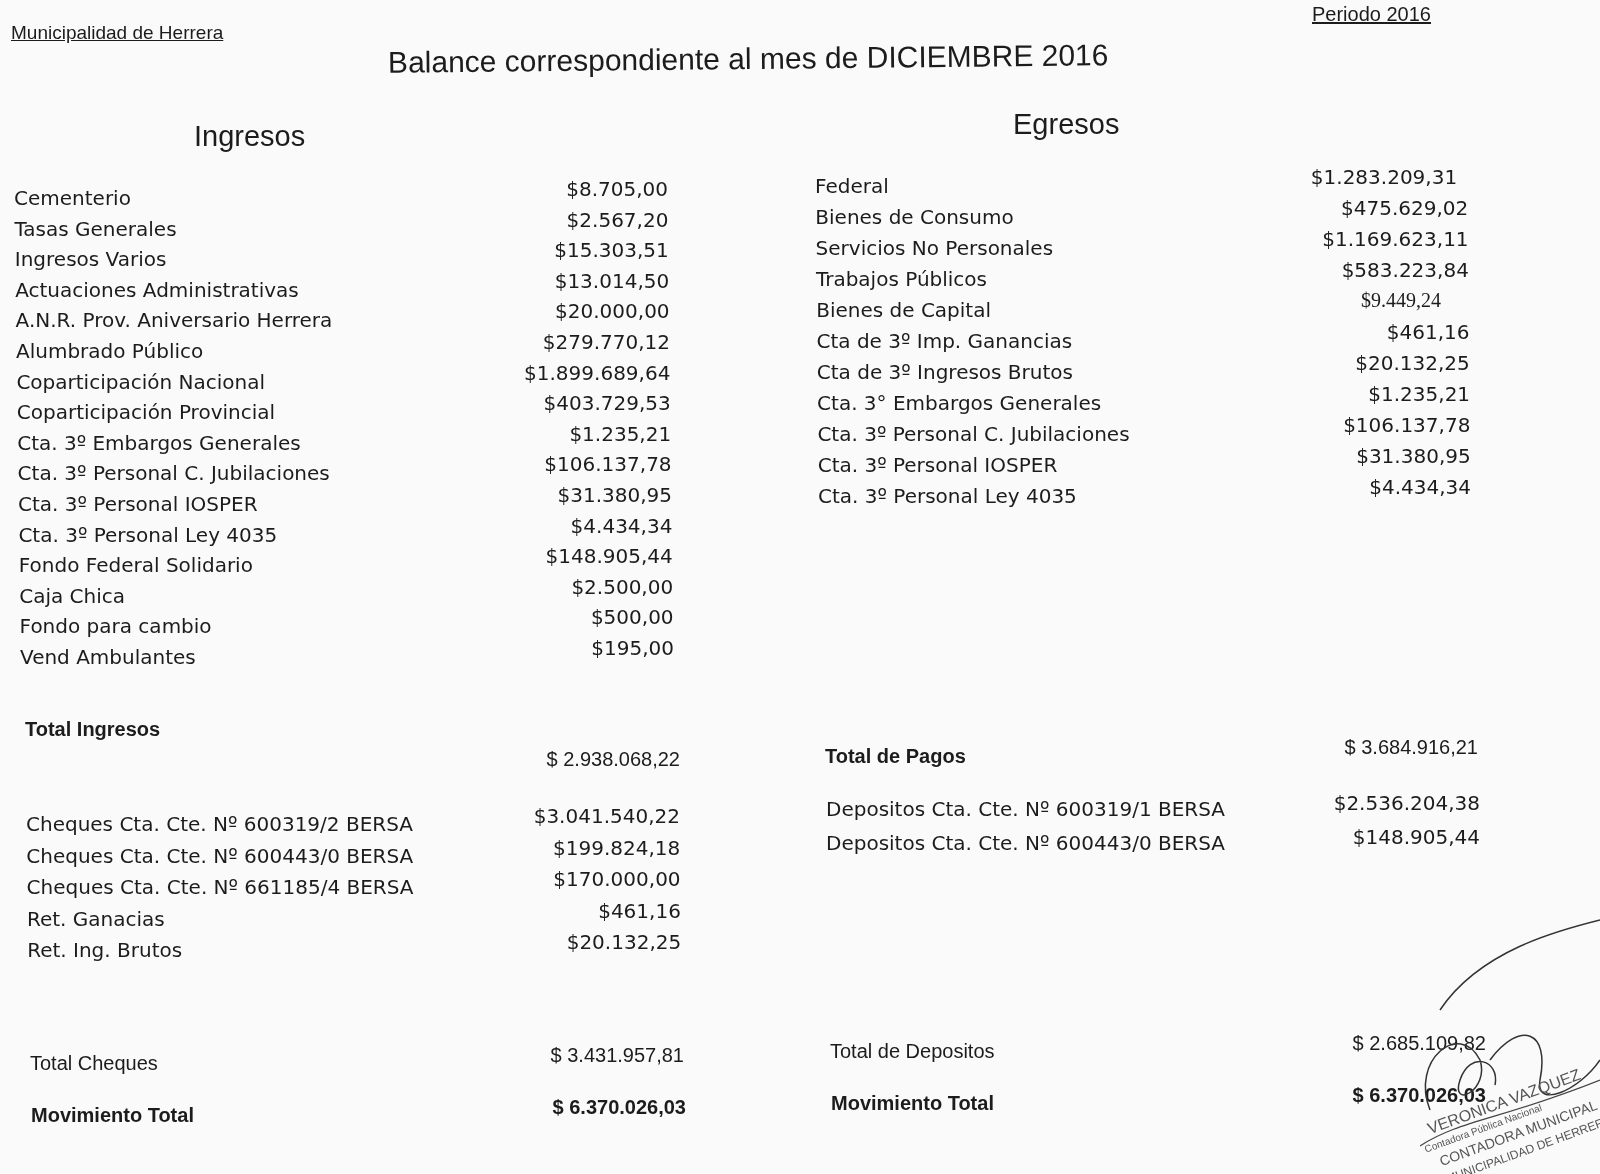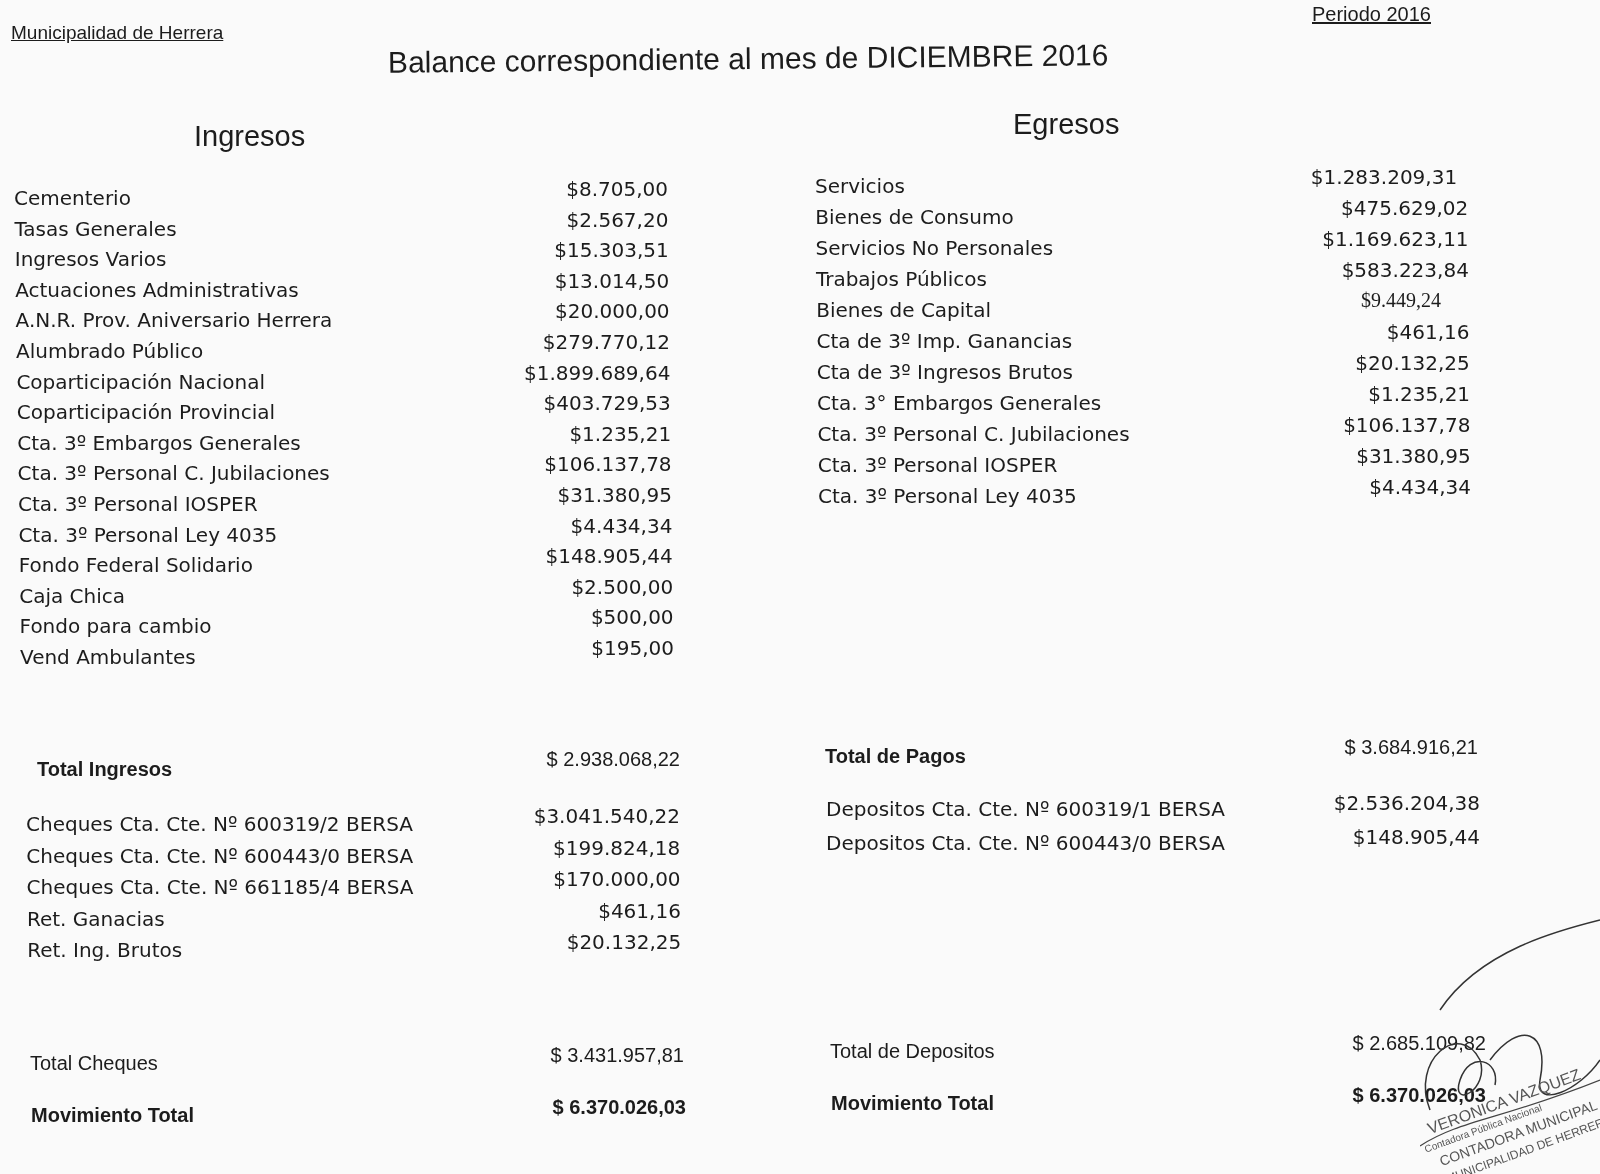--- a/index.html
+++ b/index.html
@@ -61,21 +61,21 @@
       <div class="abs cal amount" style="left: 504.8px; width: 168px; top: 544.2px;">$148.905,44</div>
       <div class="abs cal label" style="left: 19.2px; top: 583.8px;">Caja Chica</div>
       <div class="abs cal amount" style="left: 505.2px; width: 168px; top: 574.8px;">$2.500,00</div>
       <div class="abs cal label" style="left: 19.6px; top: 614.4px;">Fondo para cambio</div>
       <div class="abs cal amount" style="left: 505.6px; width: 168px; top: 605.4px;">$500,00</div>
       <div class="abs cal label" style="left: 20px; top: 645px;">Vend Ambulantes</div>
       <div class="abs cal amount" style="left: 506px; width: 168px; top: 636px;">$195,00</div>
     </div>
 
   <div id="egr-items">
-      <div class="abs cal label" style="left: 815px; top: 174px;">Servicios</div>
+      <div class="abs cal label" style="left: 815px; top: 174px;">Federal</div>
       <div class="abs cal amount" style="left: 1300px; width: 168px; top: 165px; text-align: center;">$1.283.209,31</div>
       <div class="abs cal label" style="left: 815.3px; top: 205px;">Bienes de Consumo</div>
       <div class="abs cal amount" style="left: 1300.3px; width: 168px; top: 196px;">$475.629,02</div>
       <div class="abs cal label" style="left: 815.6px; top: 236px;">Servicios No Personales</div>
       <div class="abs cal amount" style="left: 1300.6px; width: 168px; top: 227px;">$1.169.623,11</div>
       <div class="abs cal label" style="left: 815.9px; top: 267px;">Trabajos Públicos</div>
       <div class="abs cal amount" style="left: 1300.9px; width: 168px; top: 258px;">$583.223,84</div>
       <div class="abs cal label" style="left: 816.2px; top: 298px;">Bienes de Capital</div>
       <div class="abs cal amount" style="left: 1273px; width: 168px; top: 289px; font-family: Liberation Serif, serif;">$9.449,24</div>
       <div class="abs cal label" style="left: 816.5px; top: 329px;">Cta de 3º Imp. Ganancias</div>
@@ -85,21 +85,21 @@
       <div class="abs cal label" style="left: 817.1px; top: 391px;">Cta. 3° Embargos Generales</div>
       <div class="abs cal amount" style="left: 1302.1px; width: 168px; top: 382px;">$1.235,21</div>
       <div class="abs cal label" style="left: 817.4px; top: 422px;">Cta. 3º Personal C. Jubilaciones</div>
       <div class="abs cal amount" style="left: 1302.4px; width: 168px; top: 413px;">$106.137,78</div>
       <div class="abs cal label" style="left: 817.7px; top: 453px;">Cta. 3º Personal IOSPER</div>
       <div class="abs cal amount" style="left: 1302.7px; width: 168px; top: 444px;">$31.380,95</div>
       <div class="abs cal label" style="left: 818px; top: 484px;">Cta. 3º Personal Ley 4035</div>
       <div class="abs cal amount" style="left: 1303px; width: 168px; top: 475px;">$4.434,34</div>
     </div>
 
-  <div class="abs arial bold lbl-arial" style="left:25px;top:758px;margin-left:12px;">Total Ingresos</div>
+  <div class="abs arial bold lbl-arial" style="left:25px;top:718px;">Total Ingresos</div>
   <div class="abs arial amount" style="left:520px;top:748px;width:160px;">$ 2.938.068,22</div>
 
   <div id="cheques-items">
       <div class="abs cal label" style="left: 26px; top: 812px;">Cheques Cta. Cte. Nº 600319/2 BERSA</div>
       <div class="abs cal amount" style="left: 520px; width: 160px; top: 804px;">$3.041.540,22</div>
       <div class="abs cal label" style="left: 26.3px; top: 843.5px;">Cheques Cta. Cte. Nº 600443/0 BERSA</div>
       <div class="abs cal amount" style="left: 520.3px; width: 160px; top: 835.5px;">$199.824,18</div>
       <div class="abs cal label" style="left: 26.6px; top: 875px;">Cheques Cta. Cte. Nº 661185/4 BERSA</div>
       <div class="abs cal amount" style="left: 520.6px; width: 160px; top: 867px;">$170.000,00</div>
       <div class="abs cal label" style="left: 26.9px; top: 906.5px;">Ret. Ganacias</div>

